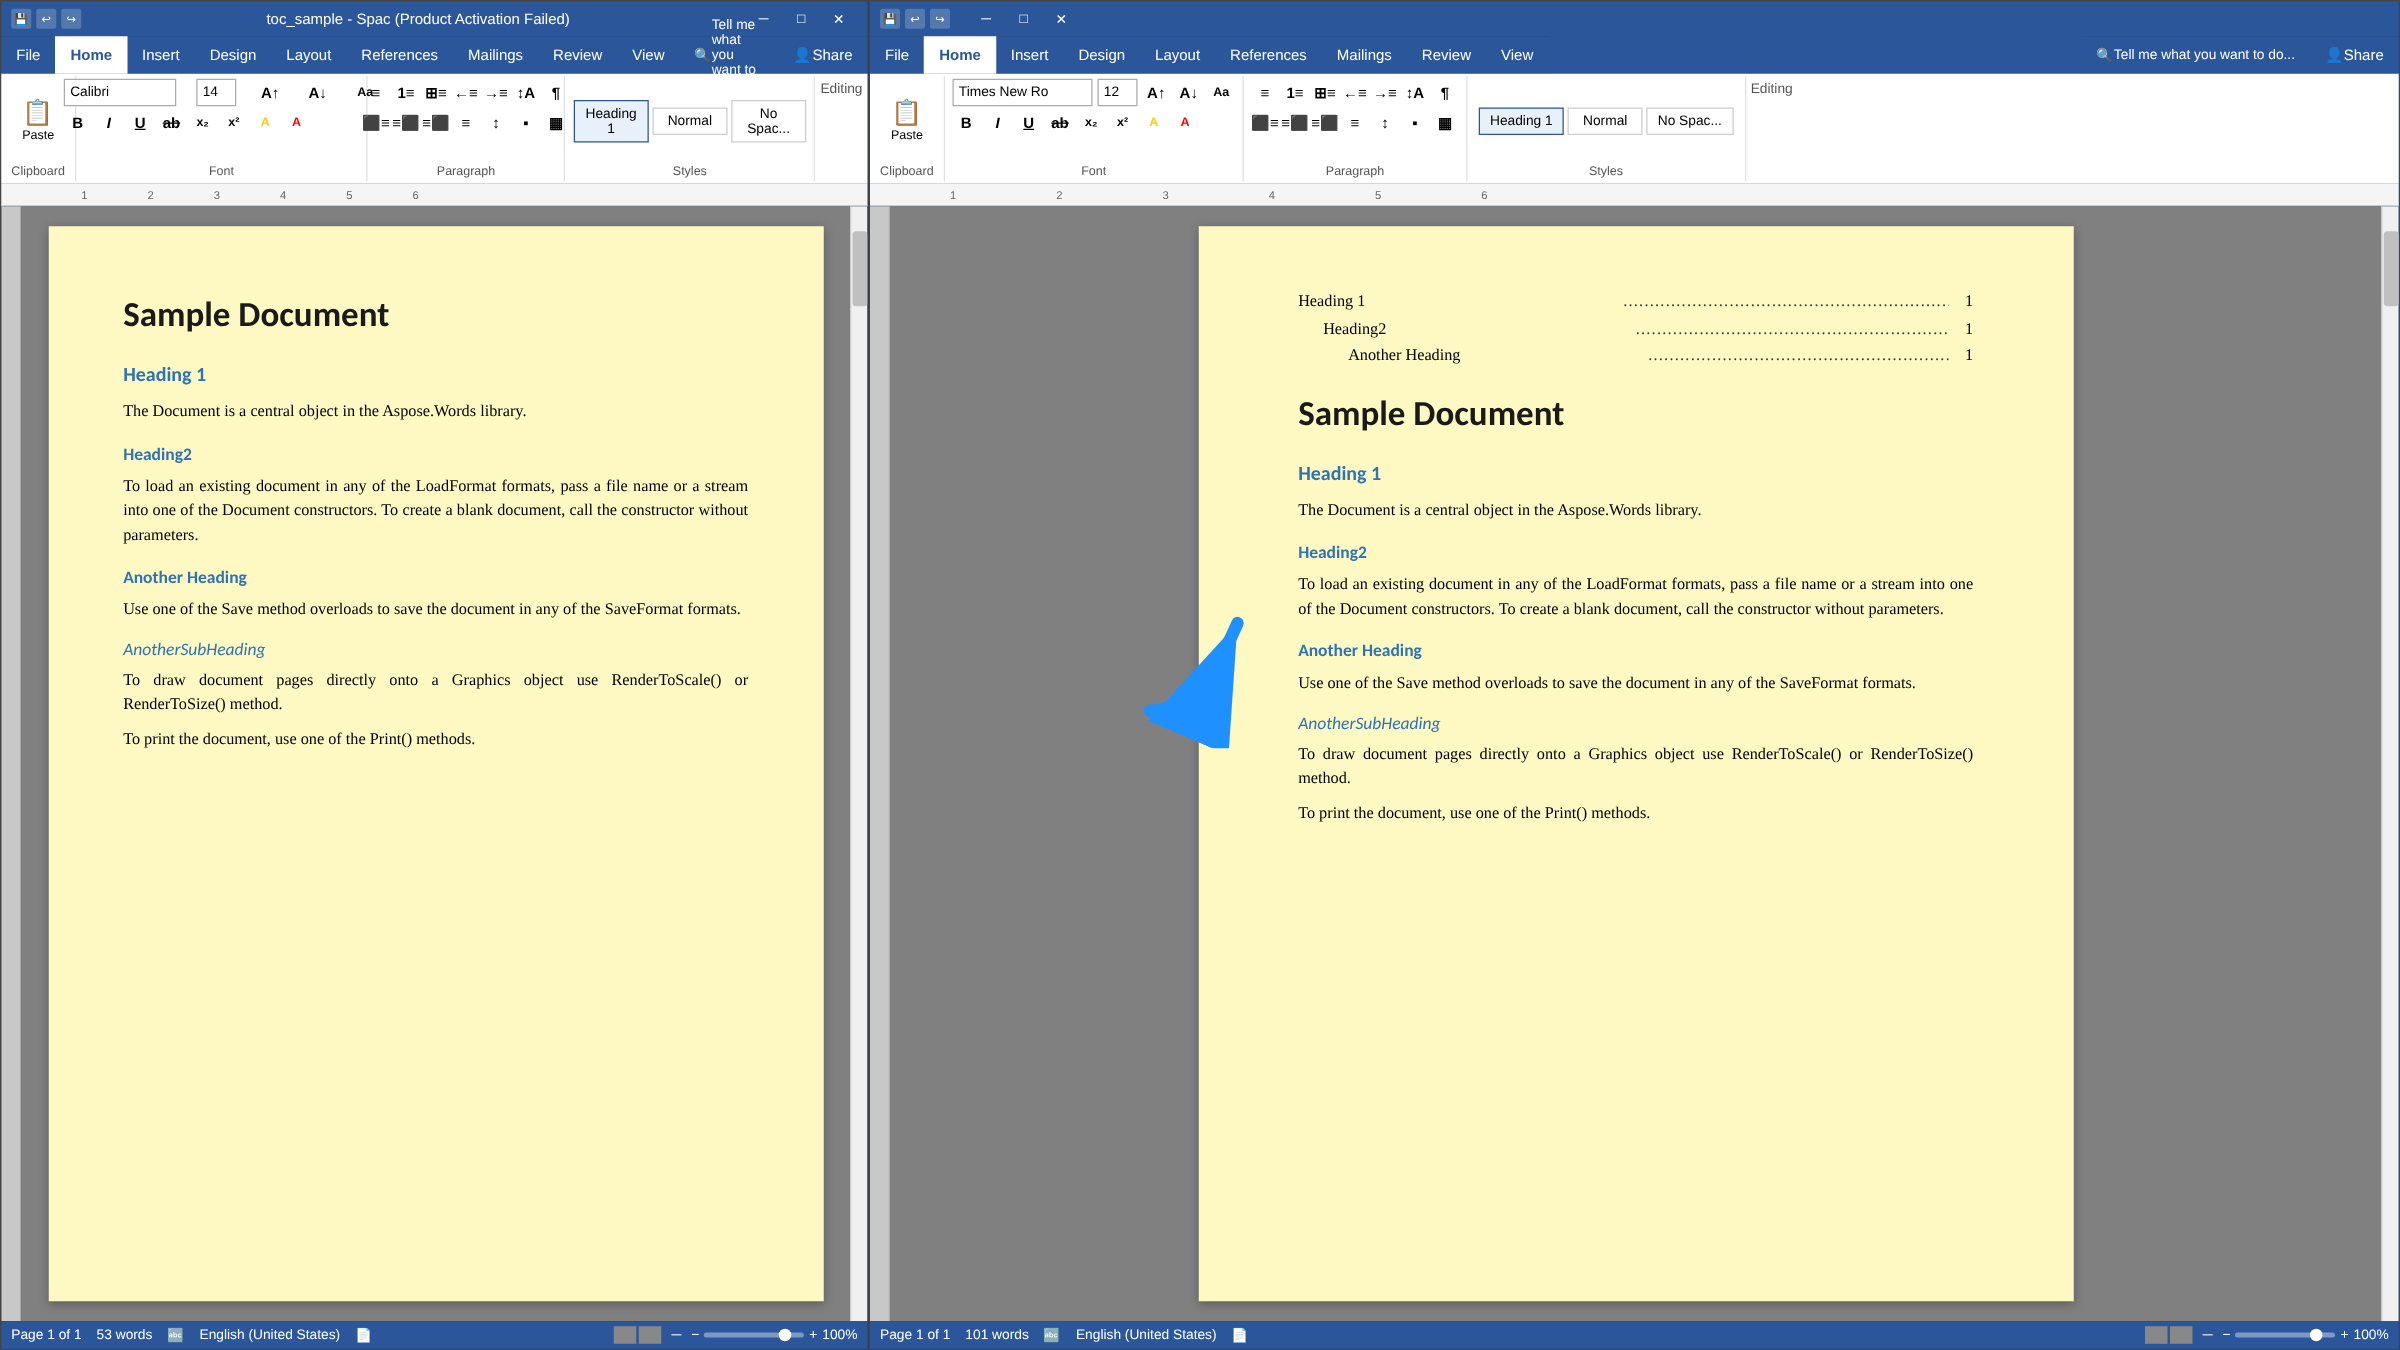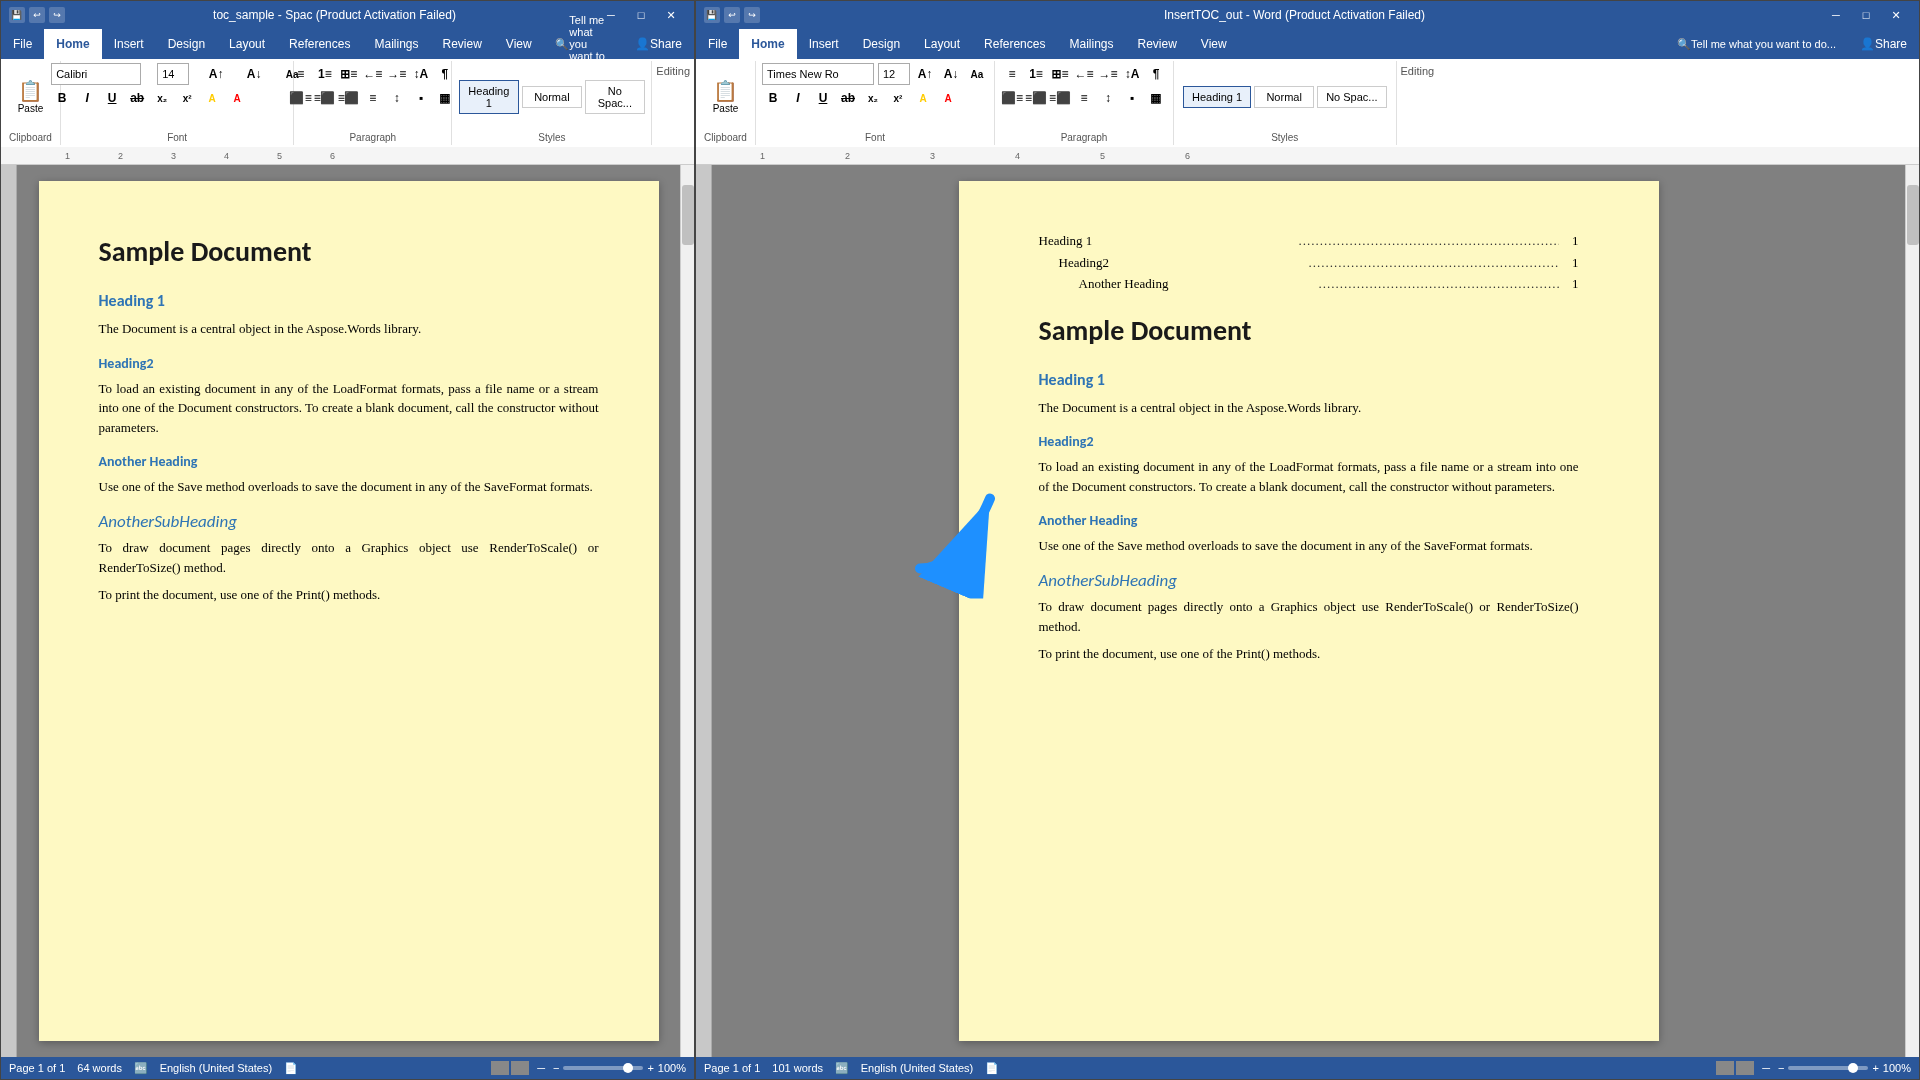--- a/index.html
+++ b/index.html
@@ -224,21 +224,21 @@
       font-family: 'Calibri', Arial, sans-serif;
       font-size: 14px;
       font-weight: bold;
       margin-top: 14px;
       margin-bottom: 5px;
     }
 
     .doc-heading3 {
       color: #2e74b5;
       font-family: 'Calibri', Arial, sans-serif;
-      font-size: 17px;
+      font-size: 14px;
       font-style: italic;
       margin-top: 12px;
       margin-bottom: 4px;
     }
 
     .doc-para {
       text-align: justify;
       margin-bottom: 8px;
       font-size: 13px;
       line-height: 1.5;
@@ -516,21 +516,21 @@
           <div class="doc-para">To print the document,  use one of the Print() methods.</div>
         </div>
       </div>
       <div class="scroll-bar-v">
         <div class="scroll-thumb"></div>
       </div>
     </div>
 
     <div class="status-bar">
       <span>Page 1 of 1</span>
-      <span>64 words</span>
+      <span>53 words</span>
       <span>🔤</span>
       <span>English (United States)</span>
       <span>📄</span>
       <div class="status-bar-right">
         <div class="view-buttons">
           <div class="view-btn active"></div>
           <div class="view-btn"></div>
           <div class="view-btn"></div>
         </div>
         <span>─</span>
@@ -558,21 +558,20 @@
   </div>
 
   <div class="window-pane" style="flex:1;">
 
     <div class="title-bar">
       <div class="title-bar-icons">
         <div class="title-bar-icon">💾</div>
         <div class="title-bar-icon">↩</div>
         <div class="title-bar-icon">↪</div>
       </div>
-      <span class="title-bar-title">InsertTOC_out - Word (Product Activation Failed)</span>
       <div class="title-bar-controls">
         <div class="title-bar-btn">─</div>
         <div class="title-bar-btn">□</div>
         <div class="title-bar-btn close">✕</div>
       </div>
     </div>
 
     <div class="ribbon-tabs">
       <div class="ribbon-tab">File</div>
       <div class="ribbon-tab active">Home</div>

